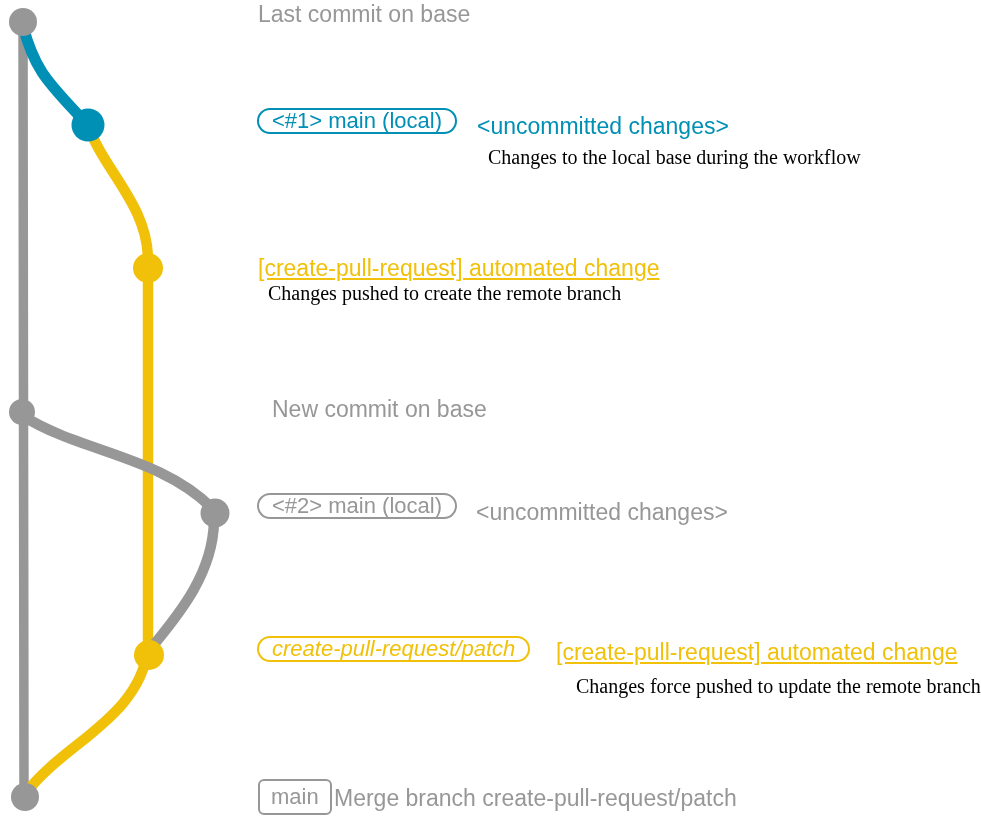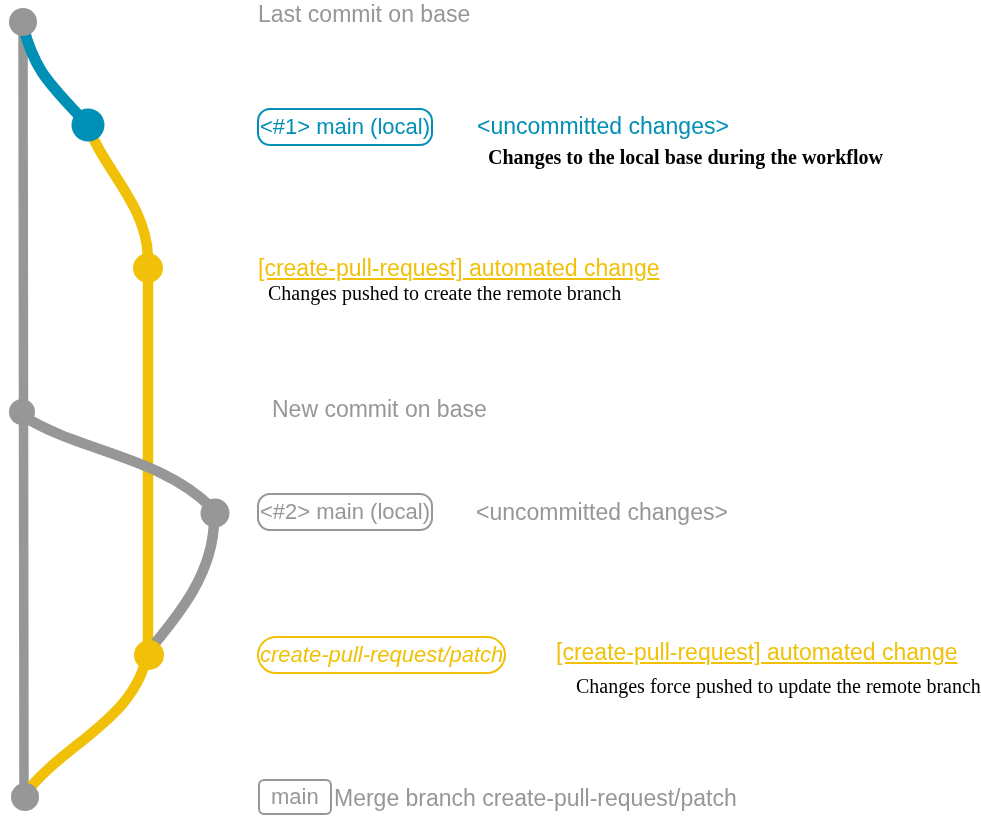--- a/index.html
+++ b/index.html
@@ -44,22 +44,22 @@
     line-height: 24px;
     color: var(--color-caption);
     white-space: nowrap;
   }
 
   .badge {
     position: absolute;
     display: inline-flex;
     align-items: center;
     justify-content: center;
-    height: 38px;
-    padding: 0 1px;
+    height: 26px;
+    padding: 0 13px;
     border: 2.5px solid;
     border-radius: 13px;
     background: var(--color-bg);
     font-size: 22px;
     white-space: nowrap;
   }
   .badge.blue   { color: var(--color-blue);   border-color: var(--color-blue); }
   .badge.gray   { color: var(--color-gray);   border-color: var(--color-gray); }
   .badge.yellow { color: var(--color-yellow); border-color: var(--color-yellow); }
   .badge.pill   { border-radius: 19px; font-style: italic; }
@@ -87,21 +87,21 @@
     <circle cx="88" cy="125" r="16.5" class="fill-blue"></circle>
     <circle cx="215" cy="513" r="14.5" class="fill-gray"></circle>
     <circle cx="148" cy="268" r="15" class="fill-yellow"></circle>
     <circle cx="149" cy="655" r="15" class="fill-yellow"></circle>
   </svg>
 
   <div class="label gray" style="left:258px; top:0;">Last commit on base</div>
 
   <div class="badge blue" style="left:257px; top:108px;">&lt;#1&gt; main (local)</div>
   <div class="label blue" style="left:477px; top:112px;">&lt;uncommitted changes&gt;</div>
-  <div class="caption" style="left:488px; top:145px;font-weight:bold;">Changes to the local base during the workflow</div>
+  <div class="caption" style="left:488px; top:145px;">Changes to the local base during the workflow</div>
 
   <div class="label yellow" style="left:258px; top:254px;">[create-pull-request] automated change</div>
   <div class="caption" style="left:268px; top:281px;">Changes pushed to create the remote branch</div>
 
   <div class="label gray" style="left:258px; top:395px;margin-left:14px;">New commit on base</div>
 
   <div class="badge gray" style="left:257px; top:493px;">&lt;#2&gt; main (local)</div>
   <div class="label gray" style="left:476px; top:498px;">&lt;uncommitted changes&gt;</div>
 
   <div class="badge yellow pill" style="left:257px; top:636px;">create-pull-request/patch</div>

